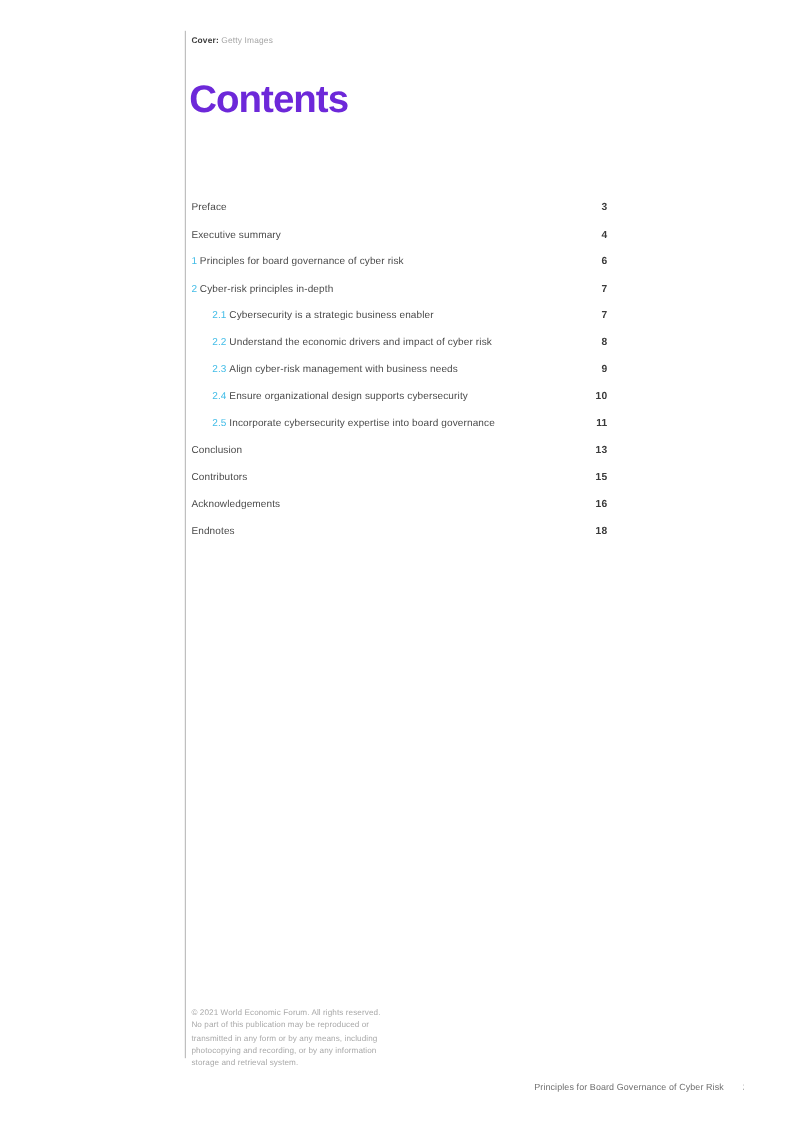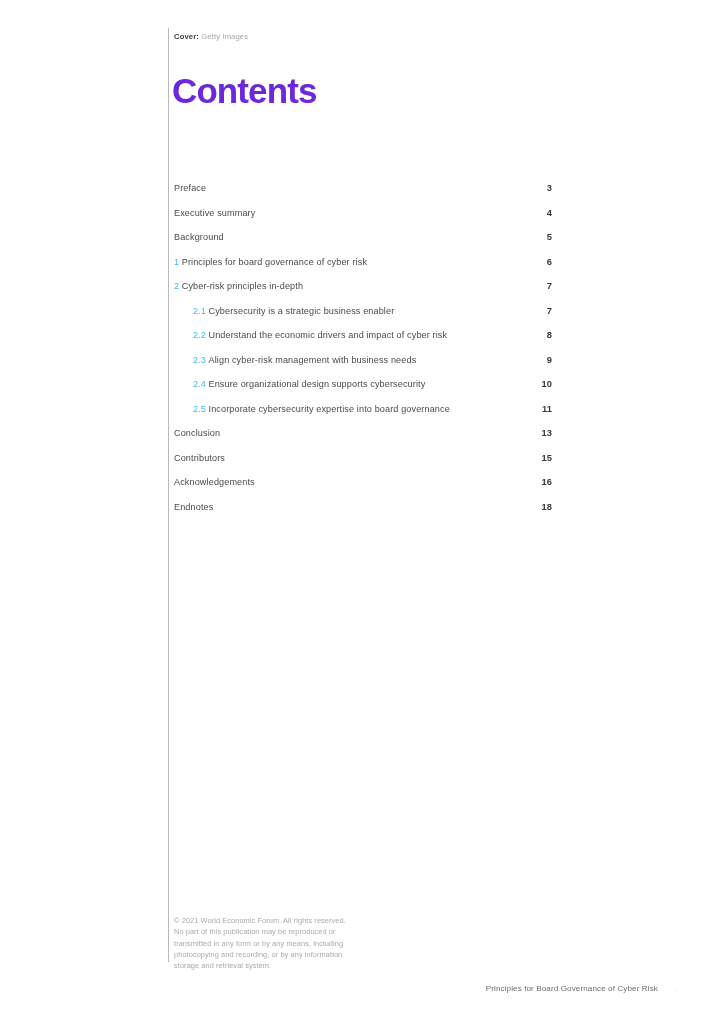--- a/index.html
+++ b/index.html
@@ -149,21 +149,20 @@
   <div class="credit">
     <span class="credit-label">Cover:</span>
     <span class="credit-source">Getty Images</span>
   </div>
 
   <div class="page-title">Contents</div>
 
   <div class="toc" id="toc-list">
       <div class="toc-row"><span class="toc-label">Preface</span><span class="toc-page">3</span></div>
       <div class="toc-row"><span class="toc-label">Executive summary</span><span class="toc-page">4</span></div>
-      <div class="toc-row"><span class="toc-label">Background</span><span class="toc-page">5</span></div>
       <div class="toc-row"><span class="toc-num">1</span> <span class="toc-label">Principles for board governance of cyber risk</span><span class="toc-page">6</span></div>
       <div class="toc-row"><span class="toc-num">2</span> <span class="toc-label">Cyber-risk principles in-depth</span><span class="toc-page">7</span></div>
       <div class="toc-row sub"><span class="toc-num">2.1</span> <span class="toc-label">Cybersecurity is a strategic business enabler</span><span class="toc-page">7</span></div>
       <div class="toc-row sub"><span class="toc-num">2.2</span> <span class="toc-label">Understand the economic drivers and impact of cyber risk</span><span class="toc-page">8</span></div>
       <div class="toc-row sub"><span class="toc-num">2.3</span> <span class="toc-label">Align cyber-risk management with business needs</span><span class="toc-page">9</span></div>
       <div class="toc-row sub"><span class="toc-num">2.4</span> <span class="toc-label">Ensure organizational design supports cybersecurity</span><span class="toc-page">10</span></div>
       <div class="toc-row sub"><span class="toc-num">2.5</span> <span class="toc-label">Incorporate cybersecurity expertise into board governance</span><span class="toc-page">11</span></div>
       <div class="toc-row"><span class="toc-label">Conclusion</span><span class="toc-page">13</span></div>
       <div class="toc-row"><span class="toc-label">Contributors</span><span class="toc-page">15</span></div>
       <div class="toc-row"><span class="toc-label">Acknowledgements</span><span class="toc-page">16</span></div>

